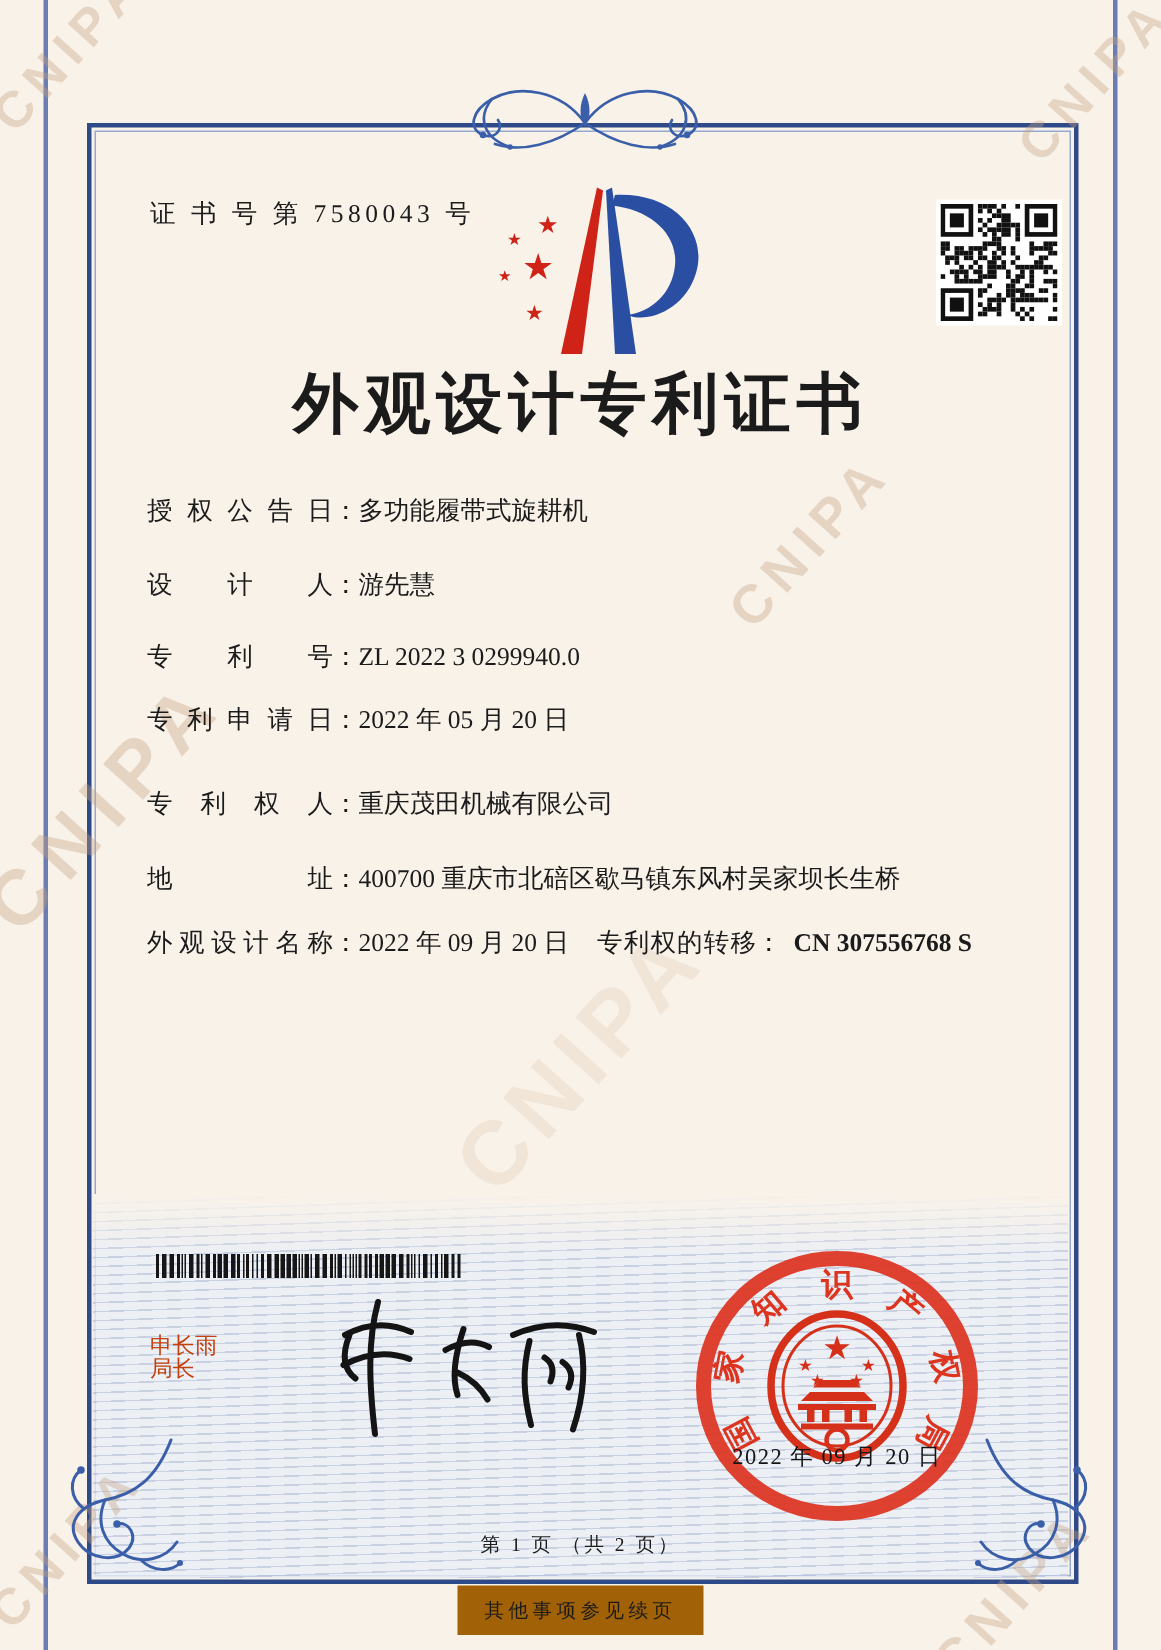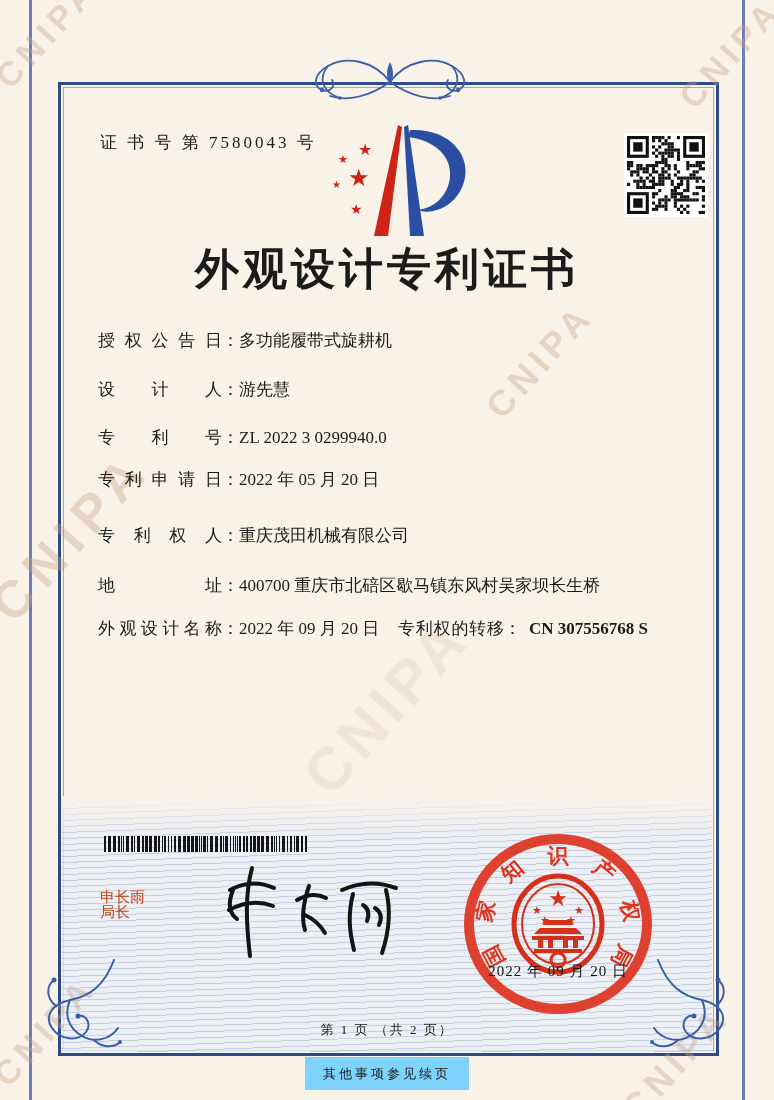--- a/index.html
+++ b/index.html
@@ -55,21 +55,21 @@
   .seal-ring{position:absolute;left:462px;top:832px;z-index:3;}
   .seal-anchor{position:absolute;left:558px;top:924px;width:0;height:0;z-index:4;}
   .sc{position:absolute;font-size:21px;font-weight:bold;color:#dd3420;white-space:nowrap;
       font-family:"Liberation Sans","DejaVu Sans",sans-serif;}
   .emblem{position:absolute;left:510px;top:872px;z-index:3;}
   .seal-date{position:absolute;left:458px;top:962px;width:200px;text-align:center;font-size:15px;
              letter-spacing:1px;color:#151515;z-index:5;}
   
   .pgnum{position:absolute;left:0;top:1021px;width:774px;text-align:center;font-size:13px;
          letter-spacing:2px;z-index:2;}
-  .note{position:absolute;left:305px;top:1057px;width:164px;height:33px;background:#7dd3fc;z-index:4;
+  .note{position:absolute;left:305px;top:1057px;width:164px;height:33px;background:#a16207;z-index:4;
         text-align:center;}
   .note span{display:inline-block;margin-top:8px;font-size:13px;letter-spacing:3px;}
   
   .topflo{position:absolute;left:272px;top:52px;z-index:2;}
   .cflo{position:absolute;z-index:3;}
   .cflo.bl{left:34px;top:956px;}
   .cflo.br{left:650px;top:956px;transform:scaleX(-1);}
 </style>
 </head>
 <body>

